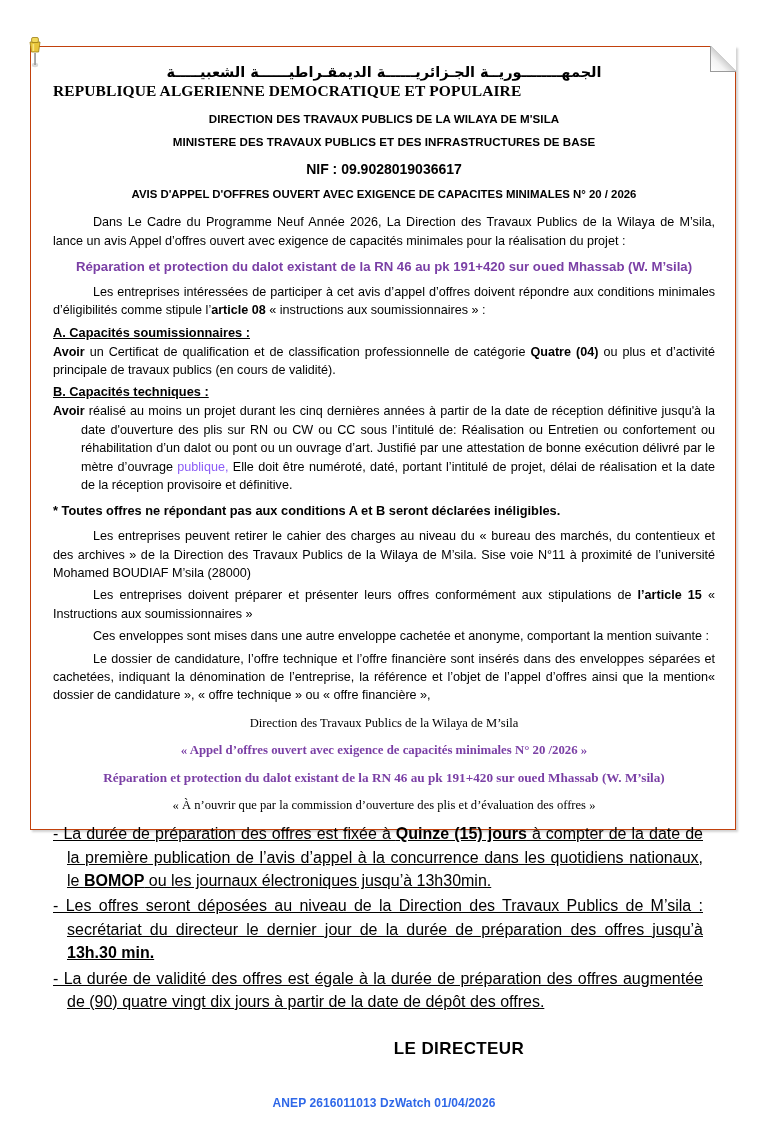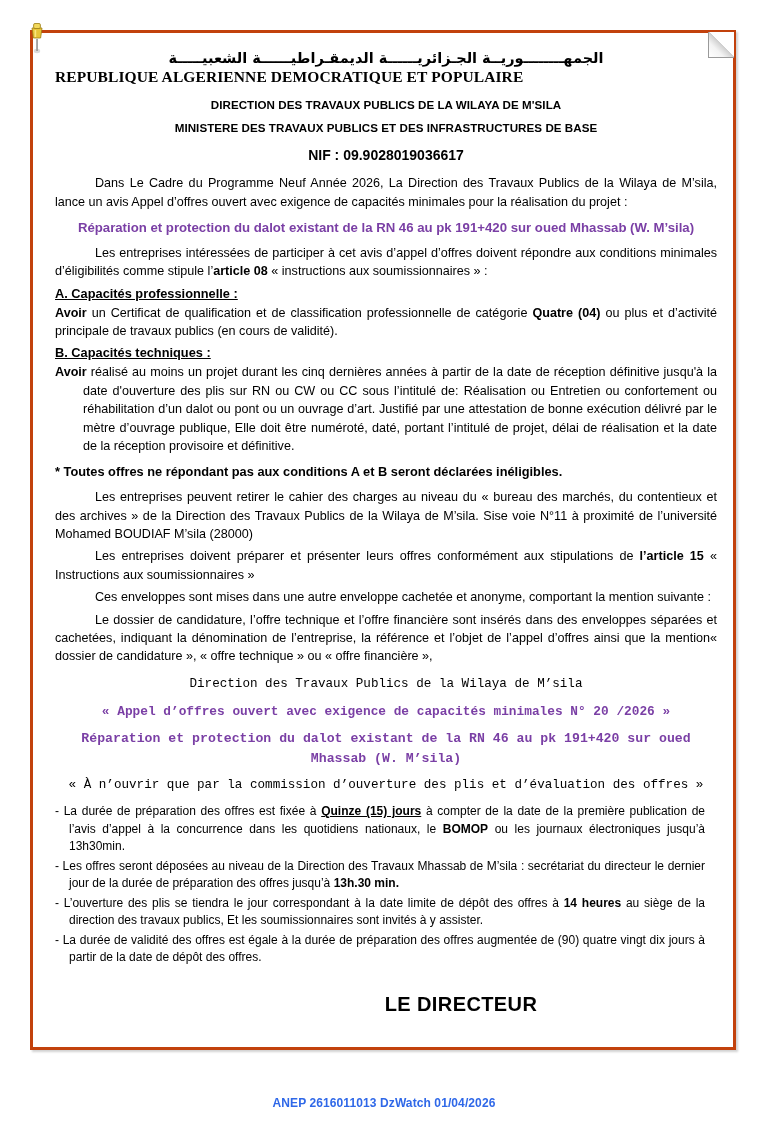--- a/index.html
+++ b/index.html
@@ -13,24 +13,24 @@
     position: relative;
     font-family: "Liberation Sans", sans-serif;
     color: #000000;
     overflow: hidden;
   }
 
   
   #doc-frame {
     position: absolute;
     left: 30px;
-    top: 30px;
+    top: 46px;
     width: 706px;
-    height: 1020px;
-    border: 3px solid #c2410c;
+    height: 784px;
+    border: 1px solid #c2410c;
     box-sizing: border-box;
     background: #ffffff;
     box-shadow: 2px 2px 2px rgba(0,0,0,.18);
   }
   
   #fold-corner {
     position: absolute;
     right: -1px;
     top: -1px;
     width: 26px;
@@ -116,21 +116,21 @@
   b, .b { font-weight: 700; }
   u, .u { text-decoration: underline; }
 
   .heading-ab {
     font-family: "Liberation Sans", sans-serif;
     font-size: 12.8px;
     font-weight: 700;
     text-decoration: underline;
     margin: 5px 0 3px 0;
   }
-  .red { color: #000000; }
+  .red { color: #8b5cf6; }
 
   .project-title {
     text-align: center;
     font-family: "Liberation Sans", sans-serif;
     font-size: 13.2px;
     font-weight: 700;
     color: #7a3fa5;
     margin: 9px 0 9px 0;
   }
 
@@ -138,52 +138,53 @@
     font-family: "Liberation Sans", sans-serif;
     font-size: 12.8px;
     font-weight: 700;
     margin: 9px 0 9px 0;
   }
 
   
   .center-block { margin: 9px 0 6px 0; }
   .center-block .c {
     text-align: center;
-    font-family: Liberation Mono, monospace;
+    font-family: Liberation Serif, serif;
     font-size: 12.6px;
     line-height: 1.5;
     margin: 8px;
   }
   .center-block .c.purple-sm {
     color: #7a3fa5;
     font-weight: 700;
     font-size: 12.8px;
   }
   .center-block .c.purple-big {
     color: #7a3fa5;
     font-weight: 700;
     font-size: 13.2px;
   }
 
   
   .dash-p {
     font-family: "Liberation Sans", sans-serif;
-    font-size: 12px;
+    font-size: 16px;
     line-height: 1.46;
     text-align: justify;
     margin: 0 12px 2px 0;
     padding-left: 14px;
     text-indent: -14px;
+    text-decoration: underline;
   }
 
   .signature {
     text-align: center;
     font-family: "Liberation Sans", sans-serif;
     font-weight: 700;
-    font-size: 20px;
+    font-size: 17px;
     letter-spacing: .4px;
     margin: 26px 0 0 0;
     padding-left: 150px;
   }
 
   
   #anep-footer {
     position: absolute;
     left: 0;
     top: 1096px;
@@ -211,28 +212,29 @@
     <rect x="8.6" y="9" width="1.6" height="7" fill="#fff09a" opacity=".75"></rect>
   </svg>
 
   <div id="doc-inner">
 
     <div class="arabic-title">الجمهــــــــوريــة الجـزائريــــــة الديمقـراطيــــــة الشعبيـــــة</div>
     <div class="republic-line">REPUBLIQUE ALGERIENNE DEMOCRATIQUE ET POPULAIRE</div>
     <div class="ministry-line">DIRECTION DES TRAVAUX PUBLICS DE LA WILAYA DE M'SILA</div>
     <div class="ministry-line">MINISTERE DES TRAVAUX PUBLICS ET DES INFRASTRUCTURES DE BASE</div>
     <div class="nif-line">NIF : 09.9028019036617</div>
+    <div class="avis-line">AVIS D'APPEL D'OFFRES OUVERT AVEC EXIGENCE DE CAPACITES MINIMALES N° 20 / 2026</div>
 
     <p class="p indent">Dans Le Cadre du Programme Neuf Année 2026, La Direction des Travaux Publics de la Wilaya de M’sila, lance un avis Appel d’offres ouvert avec exigence de capacités minimales pour la réalisation du projet :</p>
 
     <p class="project-title">Réparation et protection du dalot existant de la RN 46 au pk 191+420 sur oued Mhassab (W. M’sila)</p>
 
     <p class="p indent"><span>Les entreprises intéressées de participer à cet avis d’appel d’offres doivent répondre aux conditions minimales d’éligibilités comme stipule l’</span><b>article 08</b><span> « instructions aux soumissionnaires » :</span></p>
 
-    <div class="heading-ab">A. Capacités professionnelle :</div>
+    <div class="heading-ab">A. Capacités soumissionnaires :</div>
     <p class="p"><b>Avoir</b><span> un Certificat de qualification et de classification professionnelle de catégorie </span><b>Quatre (04)</b><span> ou plus et d’activité principale de travaux publics (en cours de validité).</span></p>
 
     <div class="heading-ab">B. Capacités techniques :</div>
     <p class="p hang"><b>Avoir</b><span> réalisé au moins un projet durant les cinq dernières années à partir de la date de réception définitive jusqu'à la date d'ouverture des plis sur RN ou CW ou CC sous l’intitulé de: Réalisation ou Entretien ou confortement ou réhabilitation d’un dalot ou pont ou un ouvrage d’art. Justifié par une attestation de bonne exécution délivré par le mètre d’ouvrage </span><span class="red">publique,</span><span> Elle doit être numéroté, daté, portant l’intitulé de projet, délai de réalisation et la date de la réception provisoire et définitive.</span></p>
 
     <p class="star-line">* Toutes offres ne répondant pas aux conditions A et B seront déclarées inéligibles.</p>
 
     <p class="p indent">Les entreprises peuvent retirer le cahier des charges au niveau du « bureau des marchés, du contentieux et des archives » de la Direction des Travaux Publics de la Wilaya de M’sila. Sise voie N°11 à proximité de l’université Mohamed BOUDIAF M’sila (28000)</p>
 
     <p class="p indent"><span>Les entreprises doivent préparer et présenter leurs offres conformément aux stipulations de </span><b>l’article 15</b><span> « Instructions aux soumissionnaires »</span></p>
@@ -242,24 +244,23 @@
 
     <div class="center-block">
       <p class="c">Direction des Travaux Publics de la Wilaya de M’sila</p>
       <p class="c purple-sm">« Appel d’offres ouvert avec exigence de capacités minimales N° 20 /2026 »</p>
       <p class="c purple-big">Réparation et protection du dalot existant de la RN 46 au pk 191+420 sur oued Mhassab (W. M’sila)</p>
       <p class="c">« À n’ouvrir que par la commission d’ouverture des plis et d’évaluation des offres »</p>
     </div>
 
     <p class="dash-p"><span>-  La durée de préparation des offres est fixée à </span><b class="u">Quinze (15) jours</b><span>  à compter de la date de la première publication de l’avis d’appel à la concurrence dans les quotidiens nationaux, le </span><b>BOMOP</b><span> ou les journaux électroniques jusqu’à 13h30min.</span></p>
 
-    <p class="dash-p"><span>-  Les offres seront déposées au niveau de la  Direction des Travaux Mhassab de M’sila : secrétariat  du directeur le dernier jour de la durée de préparation des offres jusqu’à </span><b>13h.30 min.</b></p>
-
-
-    <p class="dash-p"><span>-  L’ouverture des plis se tiendra le jour correspondant à la date limite de dépôt des offres à </span><b>14 heures</b><span>  au siège de la direction des travaux publics, Et les soumissionnaires sont invités à y assister.</span></p>
+    <p class="dash-p"><span>-  Les offres seront déposées au niveau de la  Direction des Travaux Publics de M’sila : secrétariat  du directeur le dernier jour de la durée de préparation des offres jusqu’à </span><b>13h.30 min.</b></p>
+
+
 
     <p class="dash-p">-  La durée de validité des offres est égale à la durée de préparation des offres augmentée de (90) quatre vingt dix jours à partir de la date de dépôt des offres.</p>
 
     <p class="signature">LE DIRECTEUR</p>
 
   </div>
 </div>
 
 <div id="anep-footer">ANEP 2616011013 DzWatch 01/04/2026</div>
 

